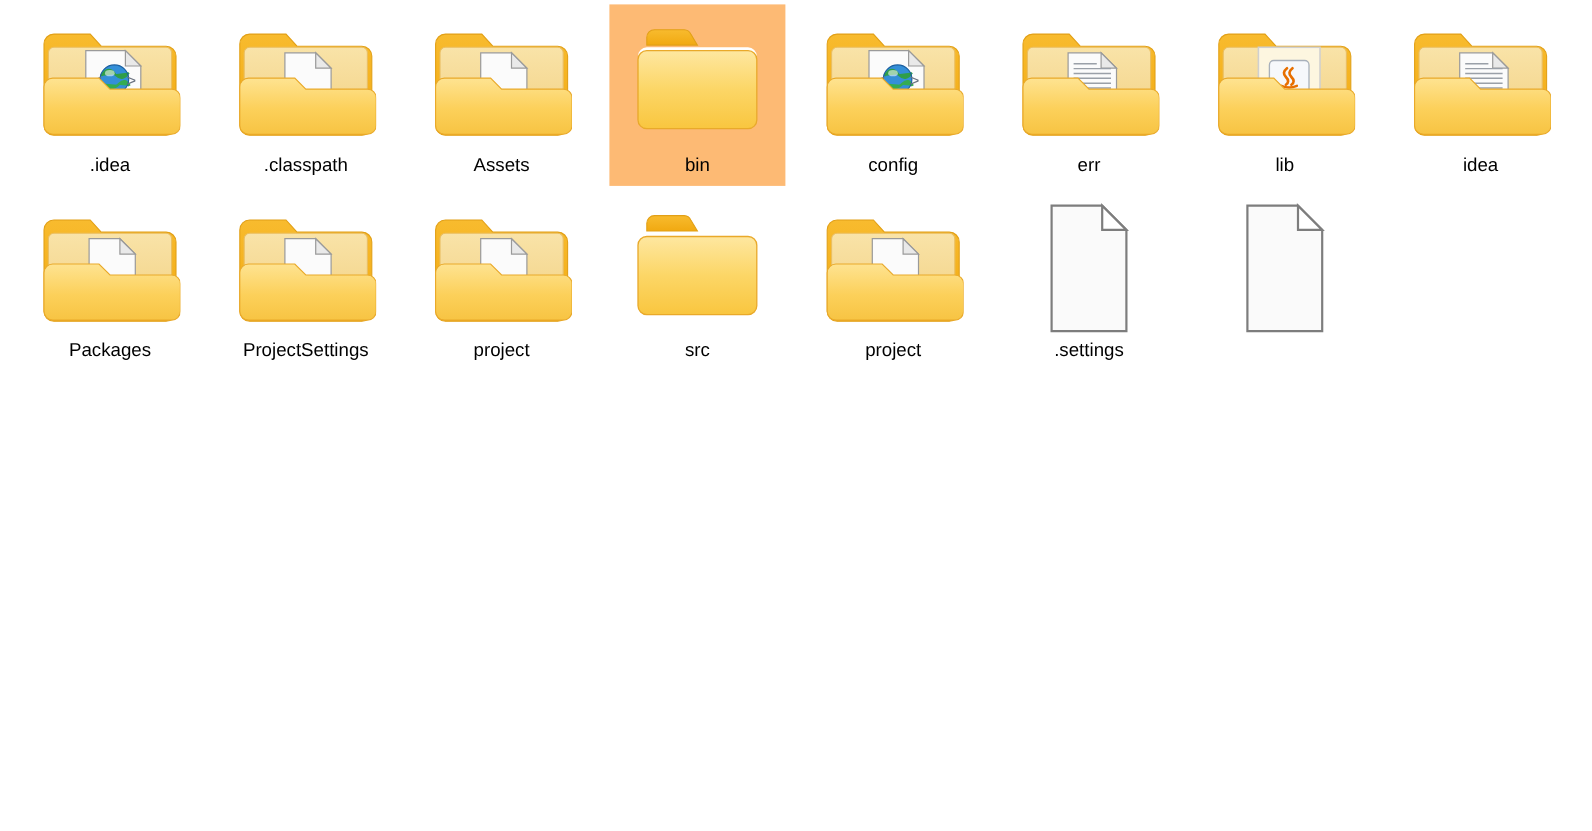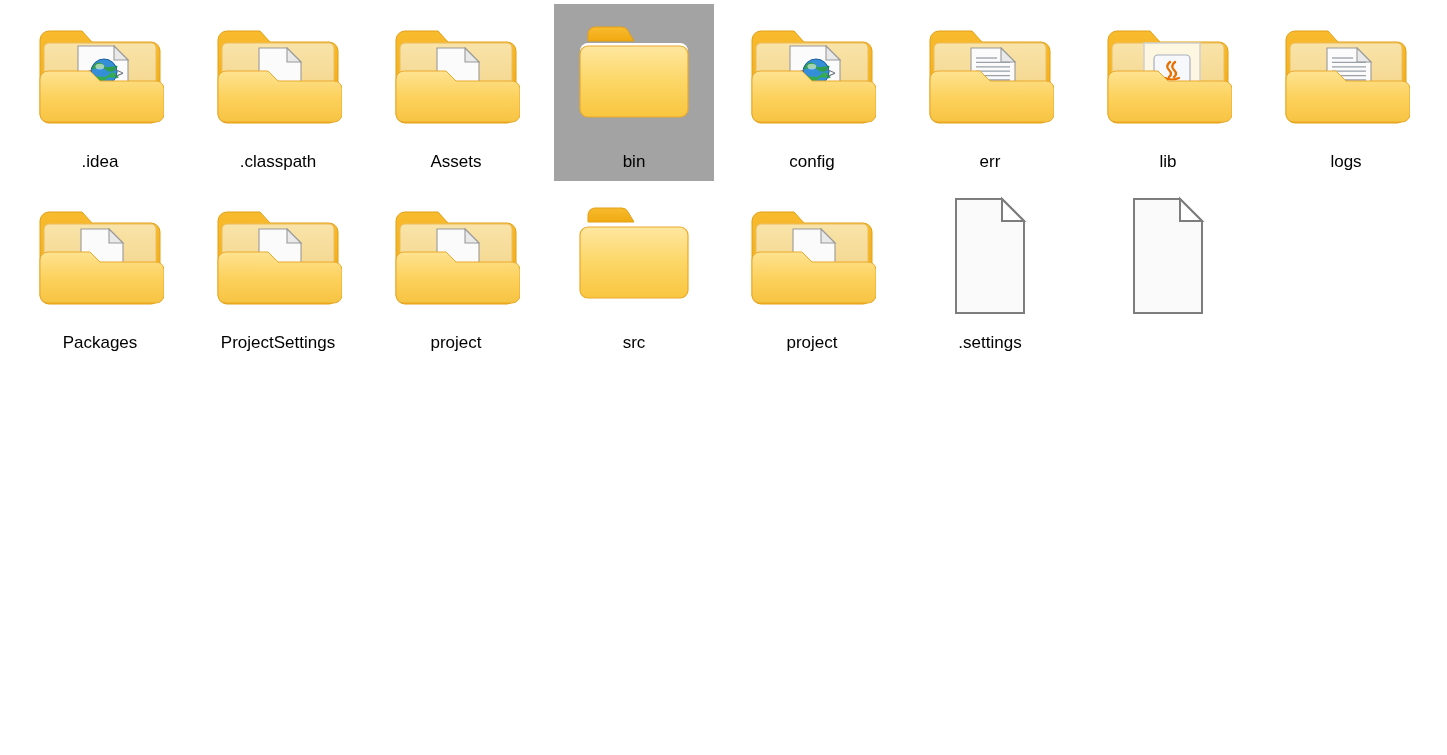--- a/index.html
+++ b/index.html
@@ -30,34 +30,34 @@
     margin-bottom: 4px;
     padding: 6px 0 8px 0;
     display: flex;
     flex-direction: column;
     align-items: center;
     box-sizing: border-box;
     background: transparent;
     user-select: none;
   }
   .file-item.selected {
-    background: #a3a3a3;
+    background: #fdba74;
   }
 
   .icon-wrap {
     width: 128px;
     height: 128px;
     display: flex;
     align-items: center;
     justify-content: center;
   }
   .icon-wrap svg { display: block; }
 
   .file-label {
-    margin-top: 12px;
+    margin-top: 0;
     font-size: 17px;
     line-height: 23px;
     color: #000000;
     text-align: center;
     max-width: 146px;
     word-break: break-word;
     font-family: "Liberation Sans", sans-serif;
   }
 </style>
 </head>
@@ -370,21 +370,21 @@
           <line x1="50" y1="61.2" x2="84" y2="61.2" stroke="#9aa0a8" stroke-width="1.3"></line>
           <line x1="50" y1="65.6" x2="84" y2="65.6" stroke="#9aa0a8" stroke-width="1.3"></line>
           <line x1="50" y1="70" x2="84" y2="70" stroke="#9aa0a8" stroke-width="1.3"></line>
           <line x1="50" y1="74.4" x2="84" y2="74.4" stroke="#9aa0a8" stroke-width="1.3"></line>
           <line x1="50" y1="78.80000000000001" x2="84" y2="78.80000000000001" stroke="#9aa0a8" stroke-width="1.3"></line>
           <line x1="50" y1="83.2" x2="84" y2="83.2" stroke="#9aa0a8" stroke-width="1.3"></line>
           <line x1="50" y1="87.6" x2="84" y2="87.6" stroke="#9aa0a8" stroke-width="1.3"></line>
     <path d="M4 69 a8 8 0 0 1 8 -8 h42 l10 10 h56 a8 8 0 0 1 8 8 v25 a8 8 0 0 1 -8 8 h-108 a8 8 0 0 1 -8 -8 z" fill="url(#front7)" stroke="#e9a92a" stroke-width="1"></path>
   </svg>
       </div>
-      <div class="file-label">logs</div>
+      <div class="file-label">idea</div>
     </div>
     <div class="file-item">
       <div class="icon-wrap">
         <svg width="128" height="128" viewBox="0 0 128 128">
 
   <defs>
     <linearGradient id="tab8" x1="0" y1="0" x2="0" y2="1">
       <stop offset="0" stop-color="#f8bb2e"></stop>
       <stop offset="1" stop-color="#f1a911"></stop>
     </linearGradient>

